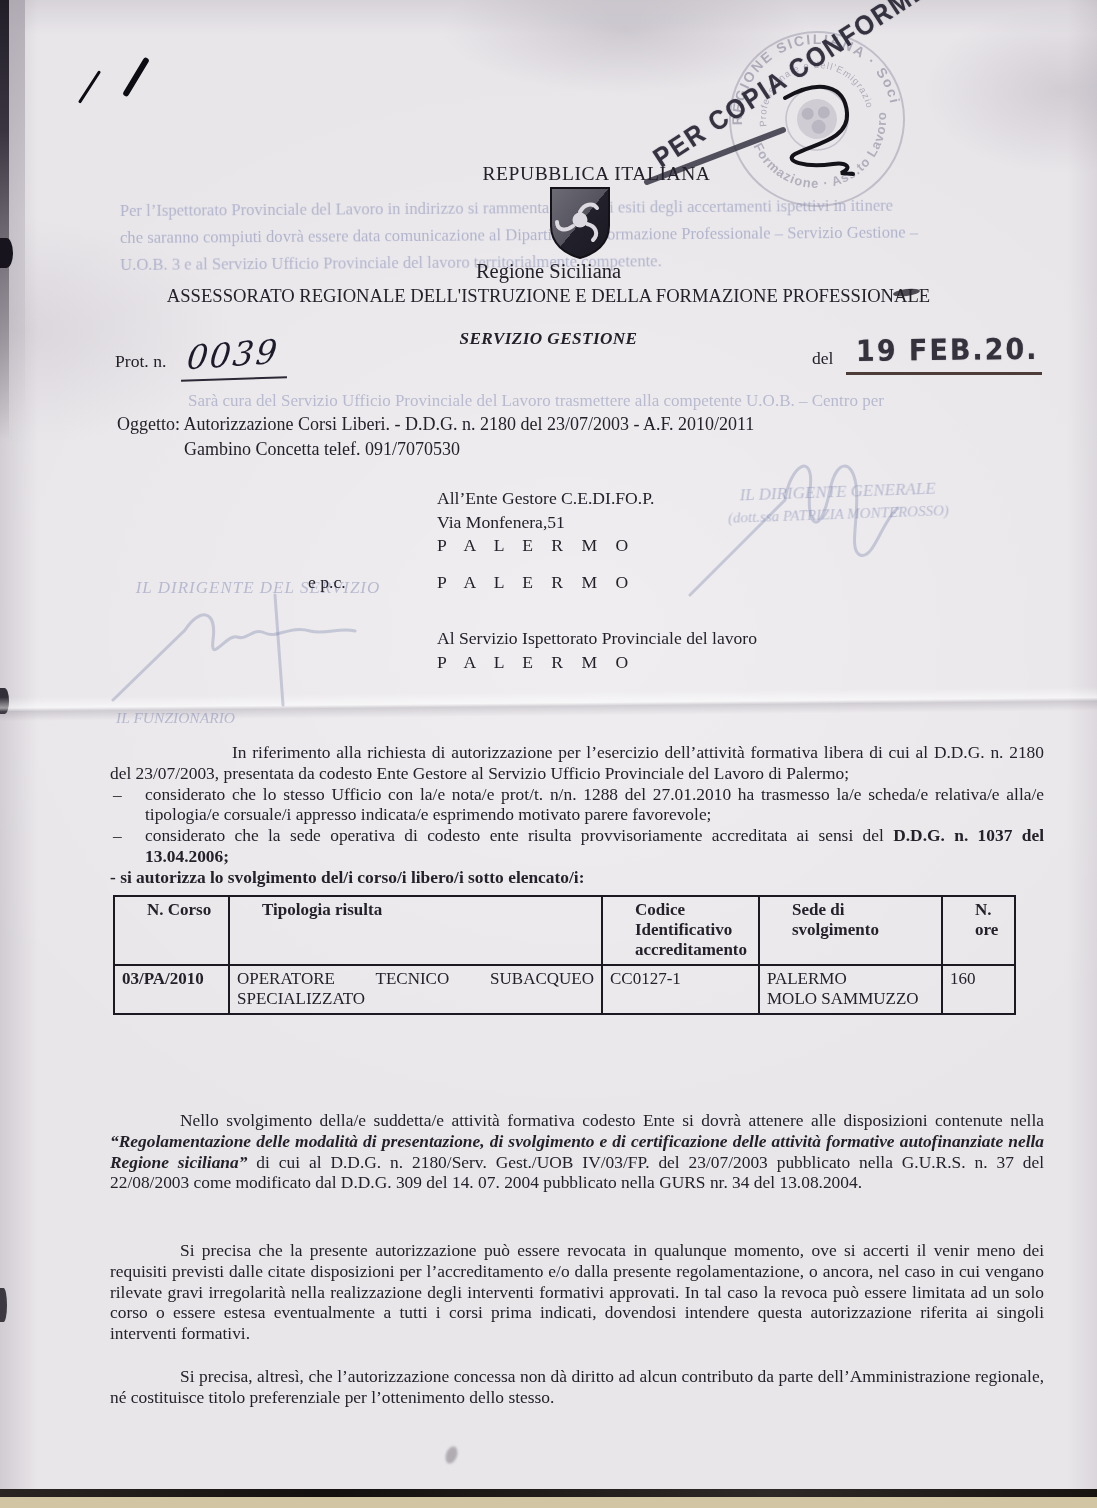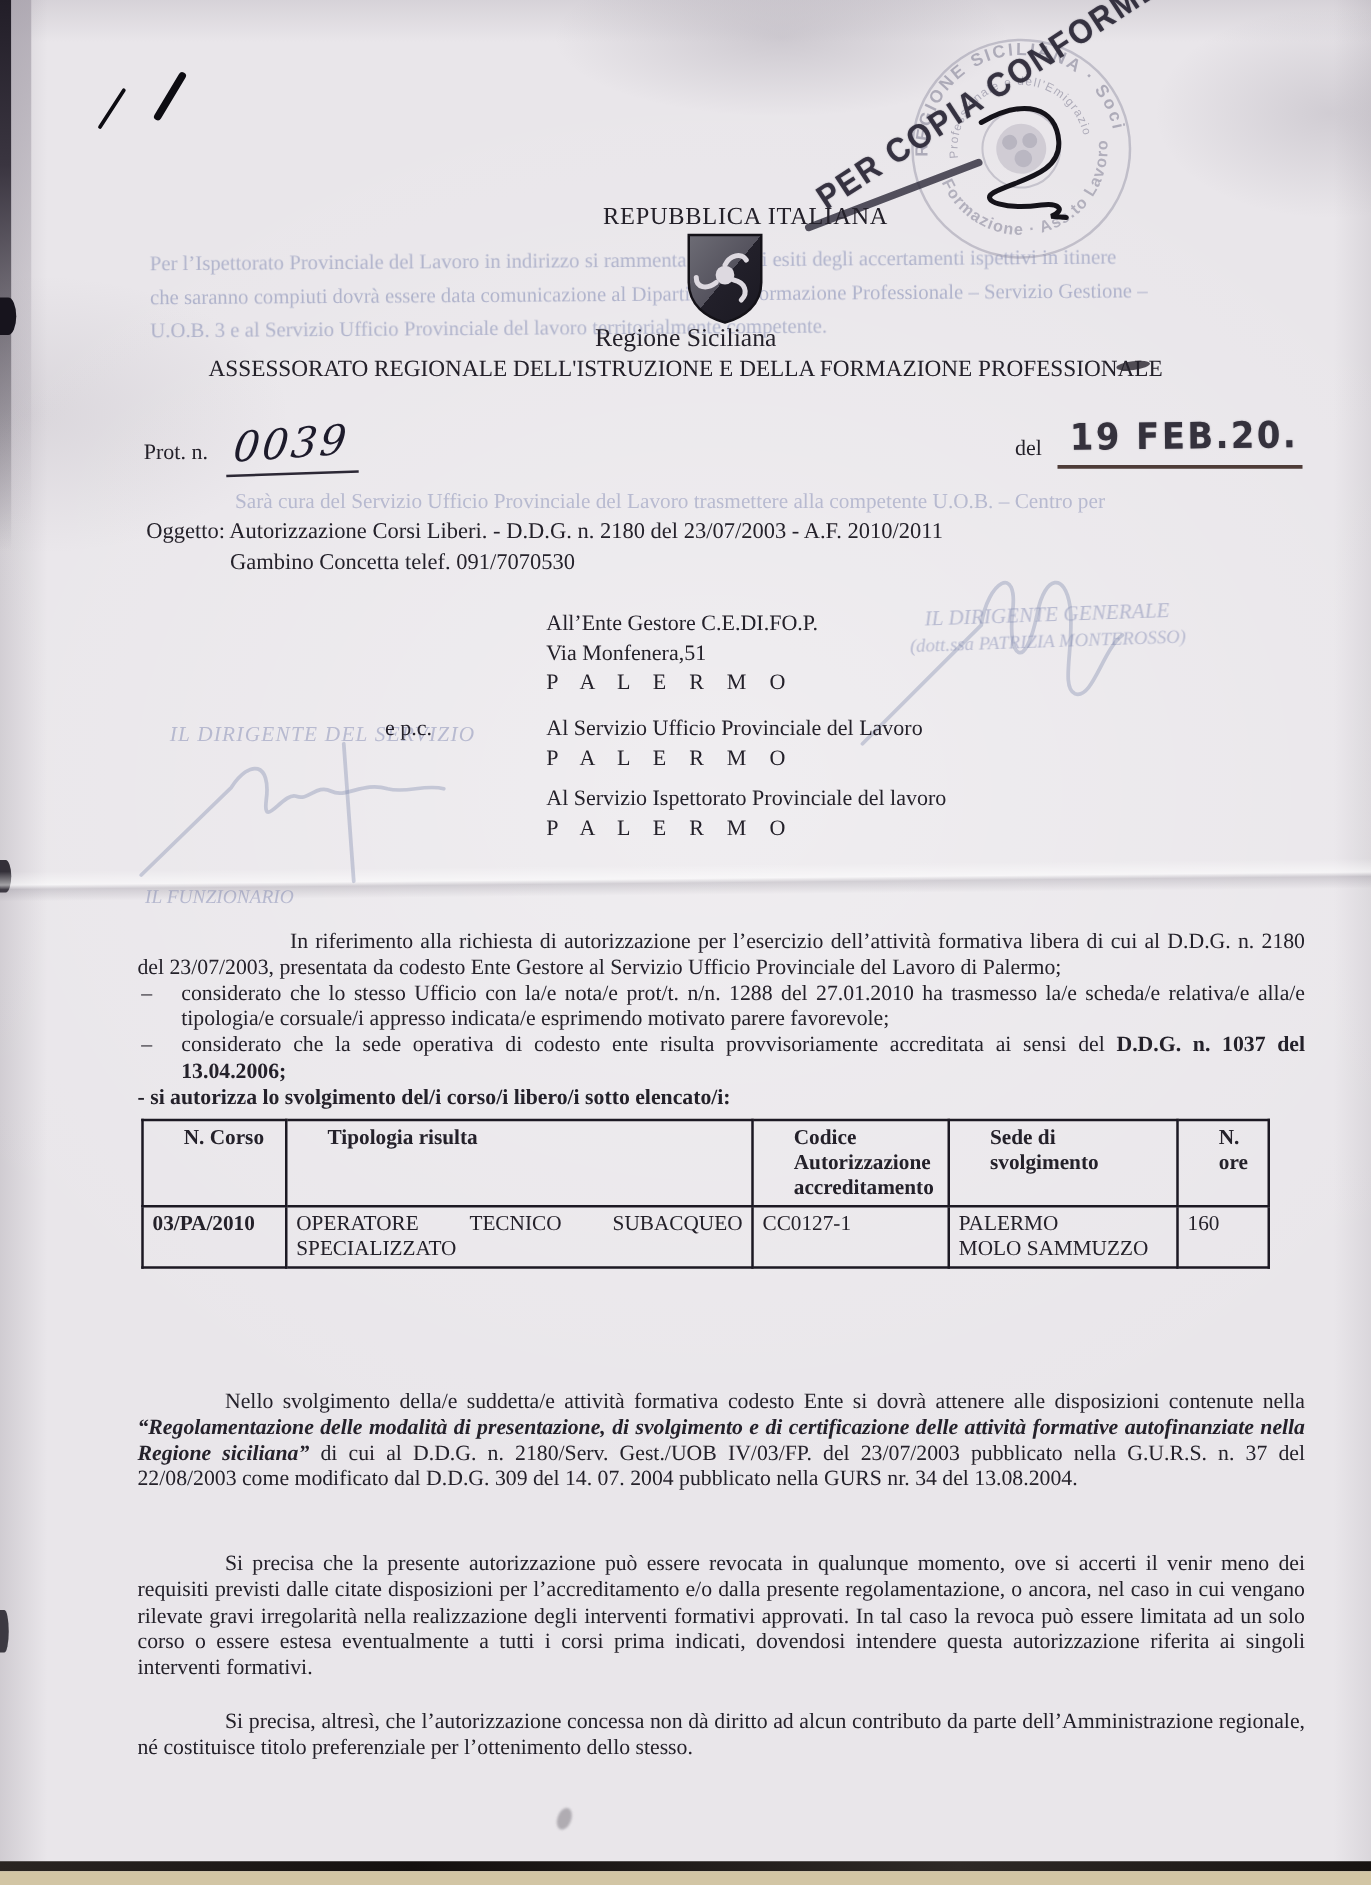--- a/index.html
+++ b/index.html
@@ -153,20 +153,21 @@
     <path d="M2,2 H60 V40 C60,58 46,68 31,72 C16,68 2,58 2,40 Z" fill="url(#sh)" stroke="#141218" stroke-width="2"></path>
     <circle cx="31" cy="34" r="7.5" fill="#ddd9e0"></circle>
     <g stroke="#ddd9e0" stroke-width="4" fill="none" stroke-linecap="round">
       <path d="M31,26 C35,18 44,16 48,22"></path>
       <path d="M38,38 C47,40 50,48 44,54"></path>
       <path d="M24,40 C16,46 8,44 8,36"></path>
     </g>
   </svg>
   <div class="abs ctr region">Regione Siciliana</div>
   <div class="abs ctr hline1">ASSESSORATO REGIONALE DELL'ISTRUZIONE E DELLA FORMAZIONE PROFESSIONALE</div>
+  <div class="abs ctr hline3">SERVIZIO GESTIONE</div>
 
   <div class="abs prot">
     <span>Prot.  n.</span>
     <span class="prot-num">0039</span>
     <span class="prot-line"></span>
   </div>
   <div class="abs datebox">
     <span>del</span>
     <span class="date-stamp">19 FEB.20.</span>
     <span class="date-line"></span>
@@ -175,21 +176,20 @@
   <div class="abs subj1">Oggetto: Autorizzazione Corsi Liberi. -  D.D.G. n. 2180 del 23/07/2003 - A.F. 2010/2011</div>
   <div class="abs subj2">Gambino Concetta telef. 091/7070530</div>
 
   <div class="abs rcpt" style="left:437px;top:487px;">
     <div>All’Ente Gestore  C.E.DI.FO.P.</div>
     <div>Via Monfenera,51</div>
     <div class="sp">P A L E R M O</div>
   </div>
   <div class="abs rcpt" style="left:308px;top:571px;">e p.c.</div>
   <div class="abs rcpt" style="left:437px;top:571px;">
-    <div>Al Servizio Ufficio Provinciale del Lavoro</div>
     <div class="sp">P A L E R M O</div>
   </div>
   <div class="abs rcpt" style="left:437px;top:627px;">
     <div>Al Servizio Ispettorato Provinciale del lavoro</div>
     <div class="sp">P A L E R M O</div>
   </div>
 
   <div class="abs doc just" style="left:110px;top:728px;width:934px;">
     <div style="text-indent:122px;margin-top:14px;">In riferimento alla richiesta di autorizzazione per l’esercizio dell’attività formativa libera di cui al D.D.G. n. 2180 del 23/07/2003, presentata da codesto Ente Gestore al Servizio Ufficio Provinciale del Lavoro di  Palermo;</div>
     <div style="position:relative;padding-left:35px;">
@@ -208,21 +208,21 @@
         <col style="width:115px">
         <col style="width:373px">
         <col style="width:157px">
         <col style="width:183px">
         <col style="width:73px">
       </colgroup>
     <tbody>
         <tr class="hd">
       <td>N. Corso</td>
       <td>Tipologia risulta</td>
-      <td>Codice Autorizzazione accreditamento</td>
+      <td>Codice Identificativo accreditamento</td>
       <td>Sede di svolgimento</td>
       <td>N. ore</td>
     </tr>
     <tr class="dr">
       <td class="b">03/PA/2010</td>
       <td class="just">OPERATORE TECNICO SUBACQUEO SPECIALIZZATO</td>
       <td>CC0127-1</td>
       <td class="pre">PALERMO
 MOLO SAMMUZZO</td>
       <td>160</td>

